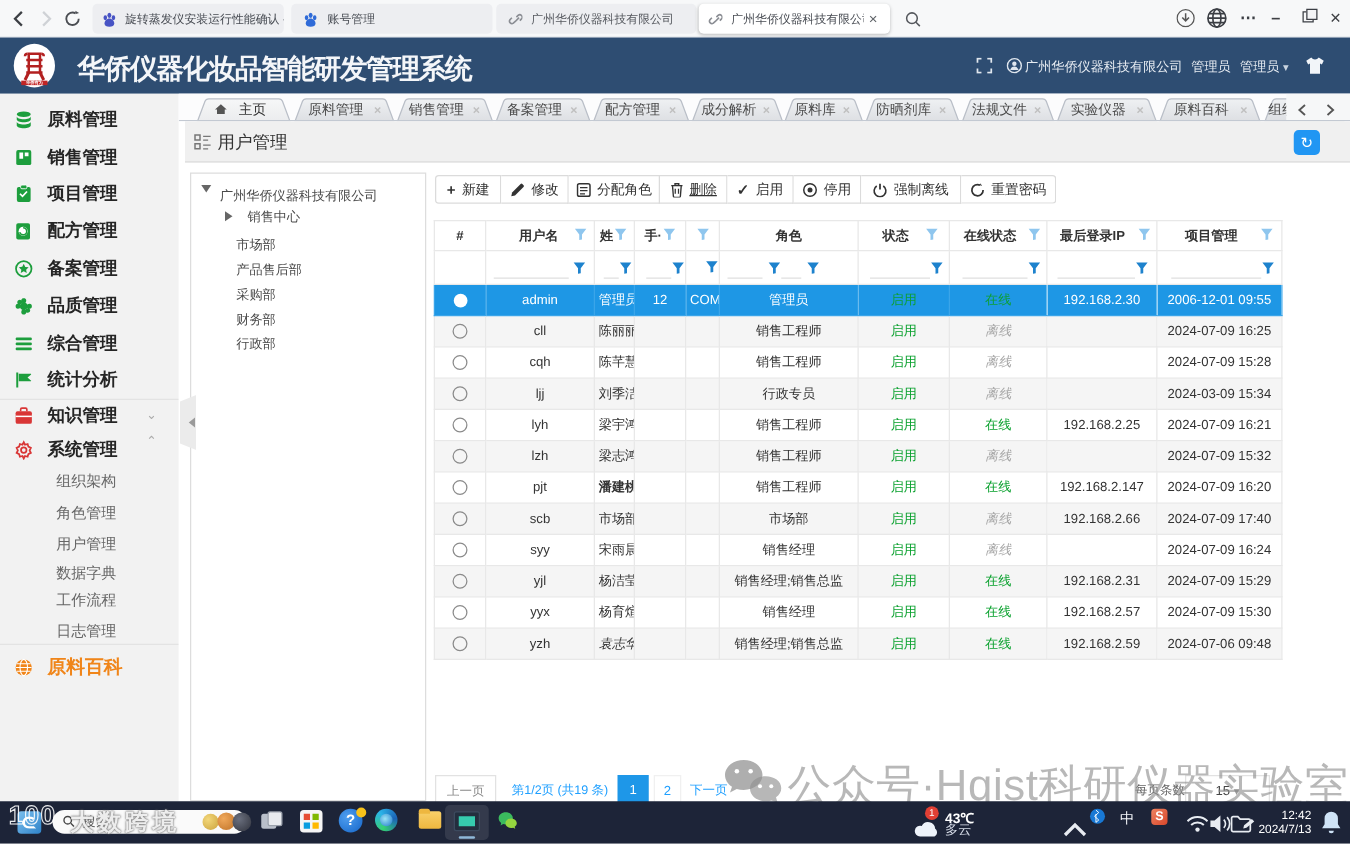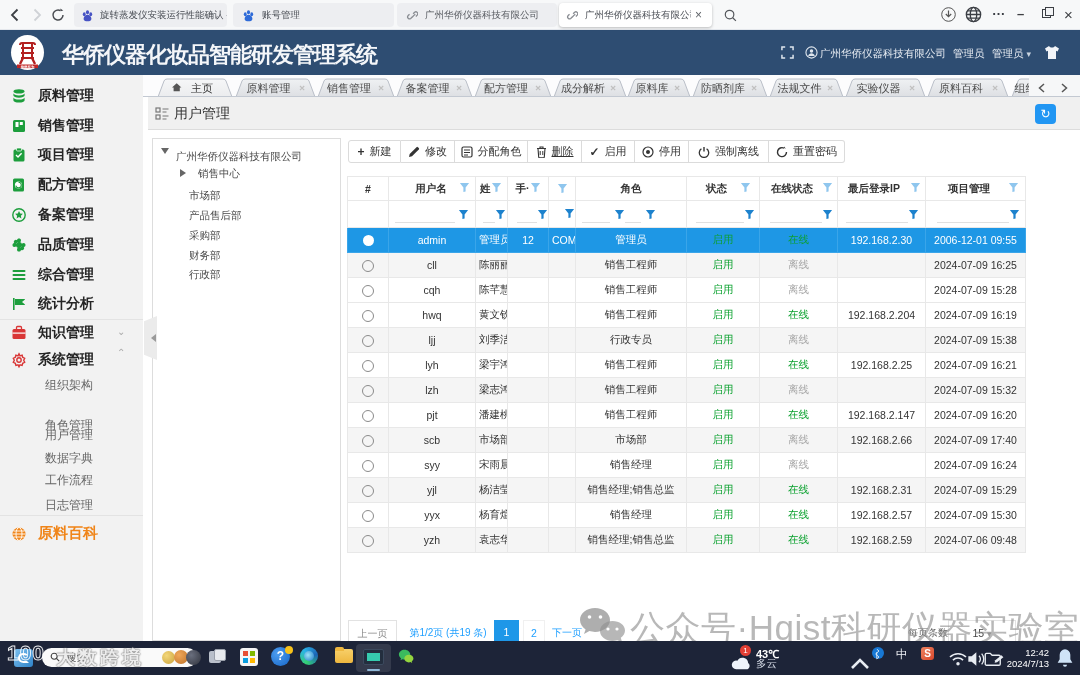--- a/index.html
+++ b/index.html
@@ -45,21 +45,21 @@
 
   
   #usertable { left:347px; top:176px; width:679px; border-collapse:collapse; table-layout:fixed; font-size:10.5px; color:#333; }
   #usertable td { border:1px solid #e8e8e8; text-align:center; overflow:hidden; white-space:nowrap; padding:0; height:25px; }
   #usertable tr.hdr td { height:24px; font-weight:bold; }
   #usertable tr.flt td { height:27px; }
   #usertable tr.sel td { background:#1e97e5; color:#fff; border-color:#3aa5e9; }
   #usertable tr.alt td { background:#f5f5f5; }
   .grn { color:#0aa12e; }
   #usertable tr.sel td.grn { color:#0d9f35; }
-  .off { color:#a6a6a6; }
+  .off { color:#a6a6a6;font-style:italic; }
   .radio { display:inline-block; width:12px; height:12px; border:1px solid #8b8b8b; border-radius:50%; vertical-align:middle; }
   .radio.on { border:none; background:#fff; width:11px; height:11px; }
 
   
   #pager { left:347px; top:620px; width:679px; height:26px; font-size:10.5px; }
   .pgbox { position:absolute; top:0; height:25px; line-height:25px; text-align:center; }
 
   
   #wm1 { left:578px; top:605px; width:510px; height:40px; color:rgba(140,140,140,.62); font-size:35px; white-space:nowrap; z-index:5; letter-spacing:.5px; }
   #wm2 { left:56px; top:645px; color:rgba(255,255,255,.88); font-size:19px; font-weight:bold; letter-spacing:3px; z-index:40; text-shadow:0 0 2px rgba(100,100,100,.95), 0 0 1px rgba(100,100,100,.9); }
@@ -236,21 +236,21 @@
       </svg>知识管理</div>
   <div class="menuitem" style="top:276px;"><svg class="mi" viewBox="0 0 16 16">
         <g stroke="#d93636" fill="none" stroke-width="1.4">
           <circle cx="8" cy="8" r="2.2"></circle>
           <path d="M8 1.8l1 2 2.1-.6.6 2.1 2 1-1 2 1 2-2 1-.6 2.1-2.1-.6-1 2-1-2-2.1.6-.6-2.1-2-1 1-2-1-2 2-1 .6-2.1 2.1.6z"></path>
         </g>
       </svg>系统管理</div>
   <span class="chev" style="top:251px;">⌄</span>
   <span class="chev" style="top:272px;">⌃</span>
   <div class="submenu" style="top:302px;">组织架构</div>
-  <div class="submenu" style="top:342px;">角色管理</div>
+  <div class="submenu" style="top:327px;">角色管理</div>
   <div class="submenu" style="top:352px;">用户管理</div>
   <div class="submenu" style="top:375px;">数据字典</div>
   <div class="submenu" style="top:397px;">工作流程</div>
   <div class="submenu" style="top:422px;">日志管理</div>
   <div style="position:absolute; left:0; top:244px; width:143px; border-top:1px solid #e3e3e3;"></div>
   <div style="position:absolute; left:0; top:440px; width:143px; border-top:1px solid #e3e3e3;"></div>
   <div class="menuitem" style="top:449px; color:#f08519; font-size:15px;"><svg class="mi" viewBox="0 0 16 16">
         <circle cx="8" cy="8" r="6.5" fill="#f08519"></circle>
         <g stroke="#fff" stroke-width=".9" fill="none">
           <ellipse cx="8" cy="8" rx="3" ry="6.5"></ellipse>
@@ -464,43 +464,31 @@
         <td>cqh</td>
         <td style="text-align:left; padding-left:3px;">陈芊慧</td>
         <td></td>
         <td style="text-align:left; padding-left:3px;"></td>
         <td>销售工程师</td>
         <td class="grn">启用</td>
         <td class="off">离线</td>
         <td></td>
         <td>2024-07-09 15:28</td>
 </tr>
-<tr class="">
-<td><span class="radio"></span></td>
-        <td>hwq</td>
-        <td style="text-align:left; padding-left:3px;">黄文钦</td>
-        <td></td>
-        <td style="text-align:left; padding-left:3px;"></td>
-        <td>销售工程师</td>
-        <td class="grn">启用</td>
-        <td class="grn">在线</td>
-        <td>192.168.2.204</td>
-        <td>2024-07-09 16:19</td>
-</tr>
 <tr class="alt">
 <td><span class="radio"></span></td>
         <td>ljj</td>
         <td style="text-align:left; padding-left:3px;">刘季洁</td>
         <td></td>
         <td style="text-align:left; padding-left:3px;"></td>
         <td>行政专员</td>
         <td class="grn">启用</td>
         <td class="off">离线</td>
         <td></td>
-        <td>2024-07-09 15:38</td>
+        <td>2024-03-09 15:34</td>
 </tr>
 <tr class="">
 <td><span class="radio"></span></td>
         <td>lyh</td>
         <td style="text-align:left; padding-left:3px;">梁宇鸿</td>
         <td></td>
         <td style="text-align:left; padding-left:3px;"></td>
         <td>销售工程师</td>
         <td class="grn">启用</td>
         <td class="grn">在线</td>
@@ -515,21 +503,21 @@
         <td style="text-align:left; padding-left:3px;"></td>
         <td>销售工程师</td>
         <td class="grn">启用</td>
         <td class="off">离线</td>
         <td></td>
         <td>2024-07-09 15:32</td>
 </tr>
 <tr class="">
 <td><span class="radio"></span></td>
         <td>pjt</td>
-        <td style="text-align:center; padding-left:3px;">潘建桃</td>
+        <td style="text-align:center; padding-left:3px;font-weight:bold;">潘建桃</td>
         <td></td>
         <td style="text-align:left; padding-left:3px;"></td>
         <td>销售工程师</td>
         <td class="grn">启用</td>
         <td class="grn">在线</td>
         <td>192.168.2.147</td>
         <td>2024-07-09 16:20</td>
 </tr>
 <tr class="alt">
 <td><span class="radio"></span></td>
@@ -575,21 +563,21 @@
         <td style="text-align:left; padding-left:3px;"></td>
         <td>销售经理</td>
         <td class="grn">启用</td>
         <td class="grn">在线</td>
         <td>192.168.2.57</td>
         <td>2024-07-09 15:30</td>
 </tr>
 <tr class="alt">
 <td><span class="radio"></span></td>
         <td>yzh</td>
-        <td style="text-align:right; padding-left:3px;">袁志华</td>
+        <td style="text-align:right; padding-left:3px;font-style:italic;">袁志华</td>
         <td></td>
         <td style="text-align:left; padding-left:3px;"></td>
         <td>销售经理;销售总监</td>
         <td class="grn">启用</td>
         <td class="grn">在线</td>
         <td>192.168.2.59</td>
         <td>2024-07-06 09:48</td>
 </tr>
 </tbody>
   </table>

